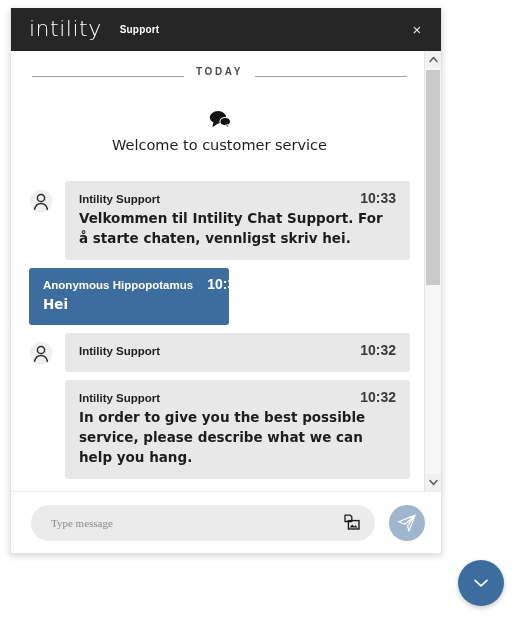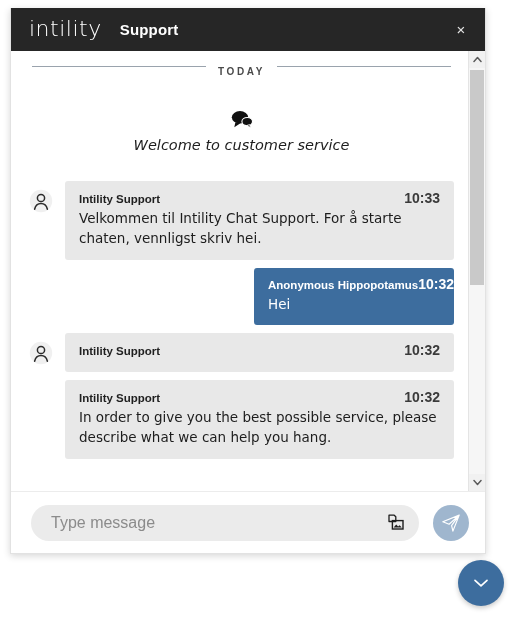--- a/index.html
+++ b/index.html
@@ -21,21 +21,21 @@
     width: 520px;
     height: 618px;
     background: #ffffff;
   }
 
   
   .chat-window {
     position: absolute;
     left: 10px;
     top: 8px;
-    width: 476px;
+    width: 432px;
     height: 546px;
     background: #e5e5e5;
     border: 1px solid #e2e2e2;
     border-top: none;
     box-sizing: border-box;
     box-shadow: 0 2px 7px rgba(0,0,0,0.16);
     display: flex;
     flex-direction: column;
     overflow: hidden;
   }
@@ -55,21 +55,21 @@
     font-size: 22px;
     letter-spacing: 0.5px;
     font-weight: 300;
     font-family: "DejaVu Sans", sans-serif;
     line-height: 1;
     position: relative;
     top: -1px;
   }
   .header-title {
     color: #ffffff;
-    font-size: 15px;
+    font-size: 10px;
     font-weight: 600;
     margin-left: 18px;
     letter-spacing: 0.2px;
   }
   .close-btn {
     position: absolute;
     right: 10px;
     top: 50%;
     transform: translateY(-50%);
     width: 28px;
@@ -129,21 +129,21 @@
     right: 1px;
     top: 2px;
     height: 53%;
     background: #c9c9c9;
     cursor: pointer;
   }
 
   
   .today-row {
     display: flex;
-    align-items: flex-start;
+    align-items: flex-end;
     margin-top: 15px;
     margin-bottom: 4px;
     padding: 0 3px;
   }
   .today-line {
     flex: 1;
     height: 1px;
     background: #9aa3ad;
   }
   .today-label {
@@ -162,30 +162,29 @@
   }
   .welcome-icon {
     display: flex;
     justify-content: center;
     margin-bottom: 9px;
   }
   .welcome-text {
     font-size: 14.5px;
     color: #1d1d1d;
     font-family: "DejaVu Sans", sans-serif;
-    font-style: italic;
   }
 
   
   .msg-group {
     display: flex;
     align-items: flex-start;
     margin-bottom: 8px;
   }
-  .msg-group.outgoing { justify-content: flex-end; }
+  .msg-group.outgoing { }
 
   .avatar {
     width: 24px;
     min-width: 24px;
     height: 24px;
     margin-right: 12px;
     margin-top: 8px;
     display: flex;
     align-items: center;
     justify-content: center;
@@ -207,39 +206,41 @@
   .bubble.out {
     background: #3d6d9e;
     align-self: flex-end;
     max-width: 200px;
     padding: 8px 14px 10px 14px;
   }
   .bubble-meta {
     display: flex;
     align-items: baseline;
     justify-content: space-between;
+    gap: 14px;
     margin-bottom: 3px;
   }
   .bubble-author {
     font-size: 11.5px;
     font-weight: 700;
     color: #1f1f1f;
     white-space: nowrap;
   }
   .bubble-time {
     font-size: 14px;
     color: #3a3a3a;
     white-space: nowrap;
     font-weight: bold;
   }
   .bubble-text {
     font-size: 13.5px;
     line-height: 1.48;
     color: #1d1d1d;
     font-family: "DejaVu Sans", sans-serif;
+    font-weight: bold;
   }
   .bubble.out .bubble-author,
   .bubble.out .bubble-time { color: #ffffff; }
   .bubble.out .bubble-text { color: #ffffff; }
 
   
   .composer {
     height: 62px;
     min-height: 62px;
     border-top: 1px solid #ececec;
@@ -256,23 +257,23 @@
     border-radius: 18px;
     display: flex;
     align-items: center;
     padding: 0 12px 0 18px;
   }
   .msg-input {
     flex: 1;
     border: none;
     outline: none;
     background: transparent;
-    font-size: 16px;
+    font-size: 11px;
     color: #333;
-    font-family: Liberation Sans, sans-serif;
+    font-family: Liberation Serif, serif;
   }
   .msg-input::placeholder { color: #8b8b8b; }
   .attach-btn {
     width: 24px;
     height: 24px;
     display: flex;
     align-items: center;
     justify-content: center;
     cursor: pointer;
     margin-left: 4px;

